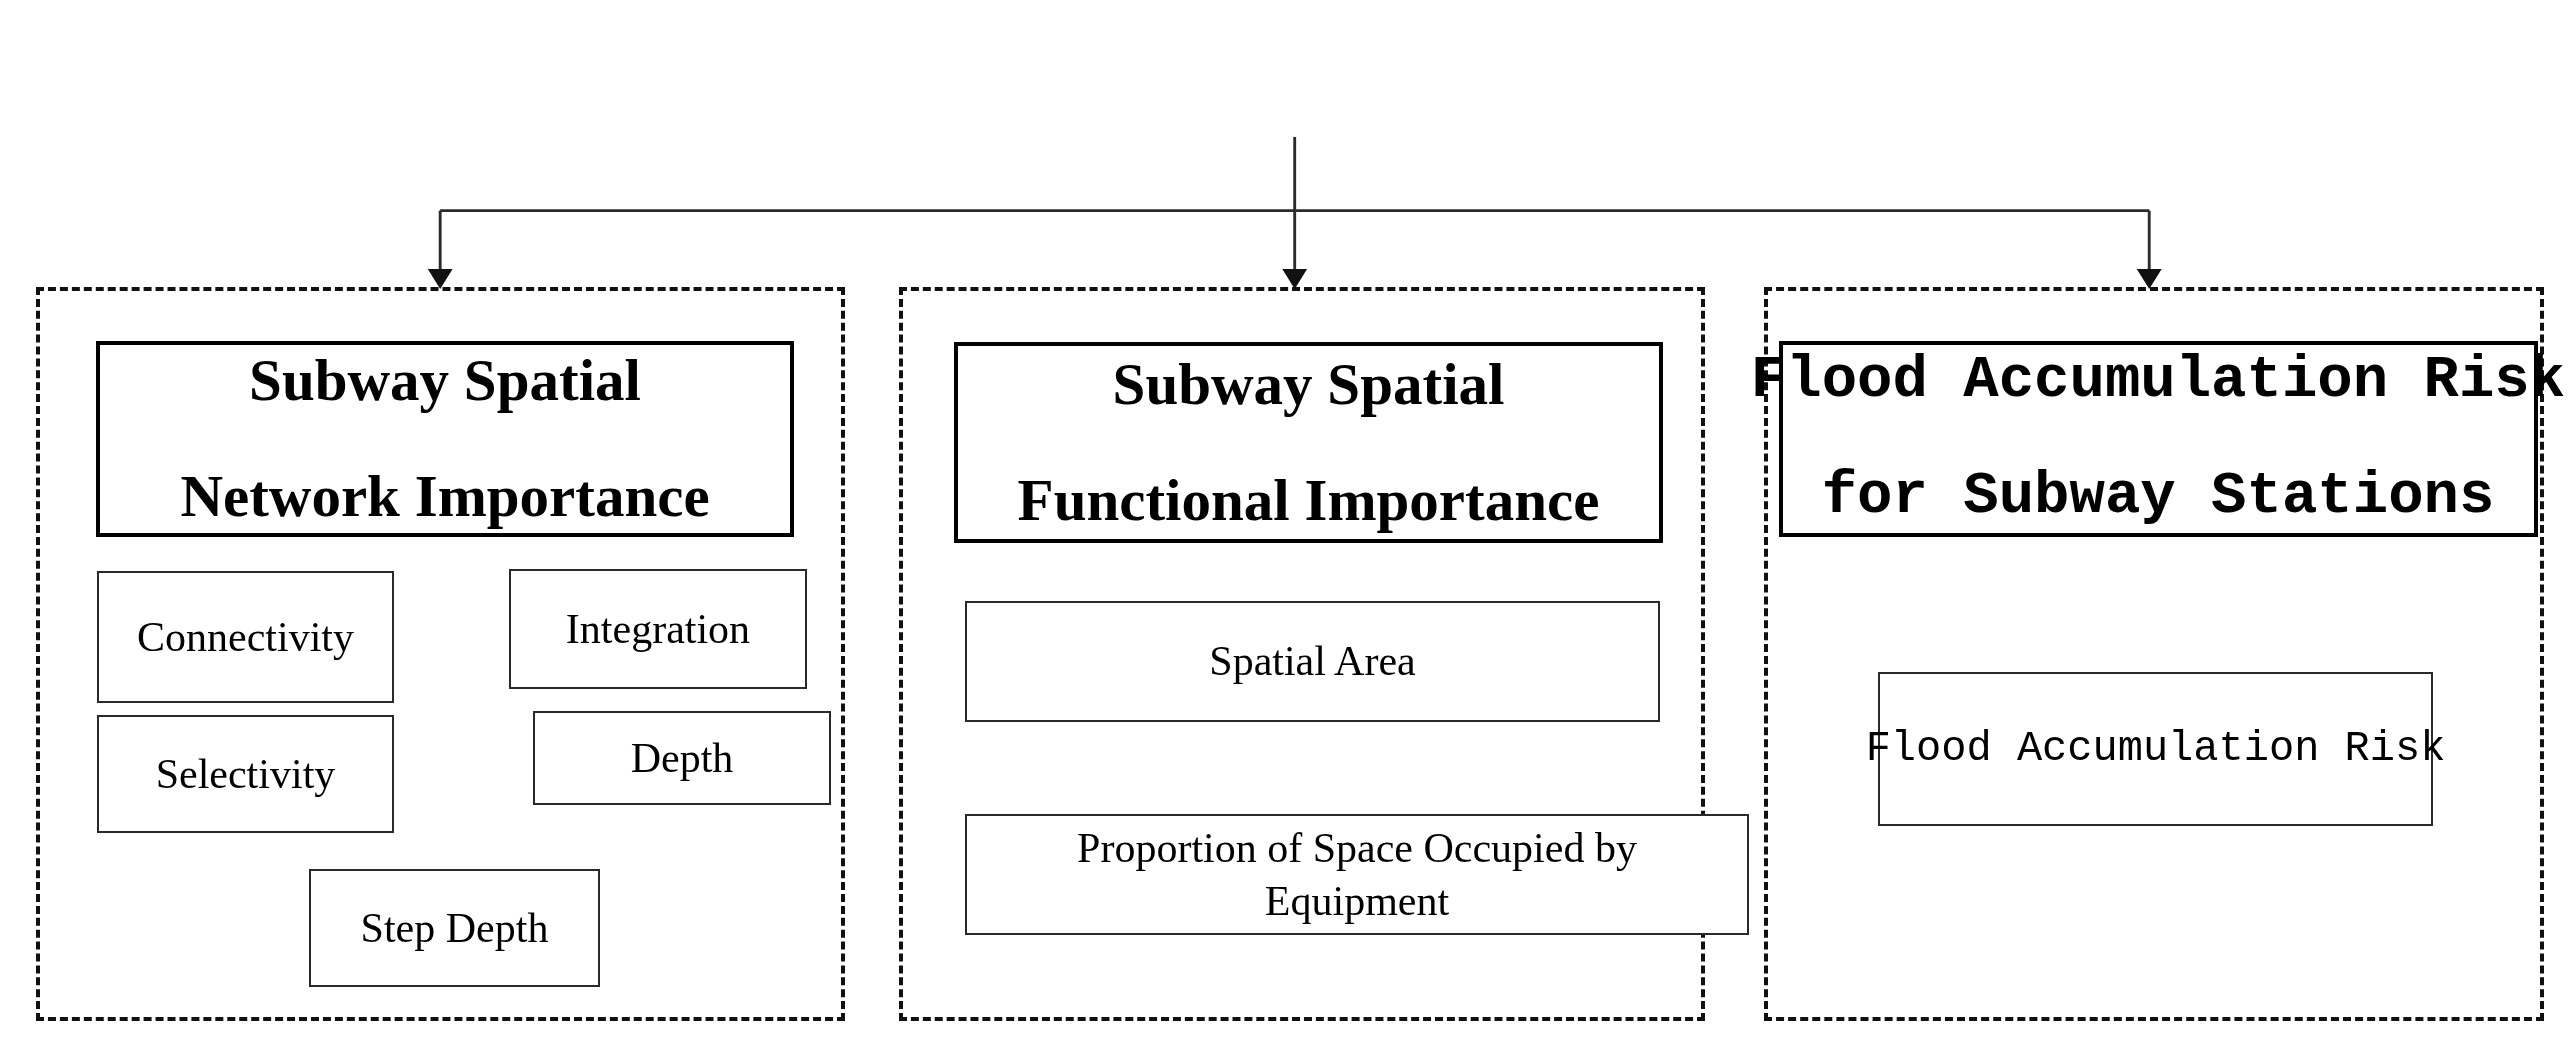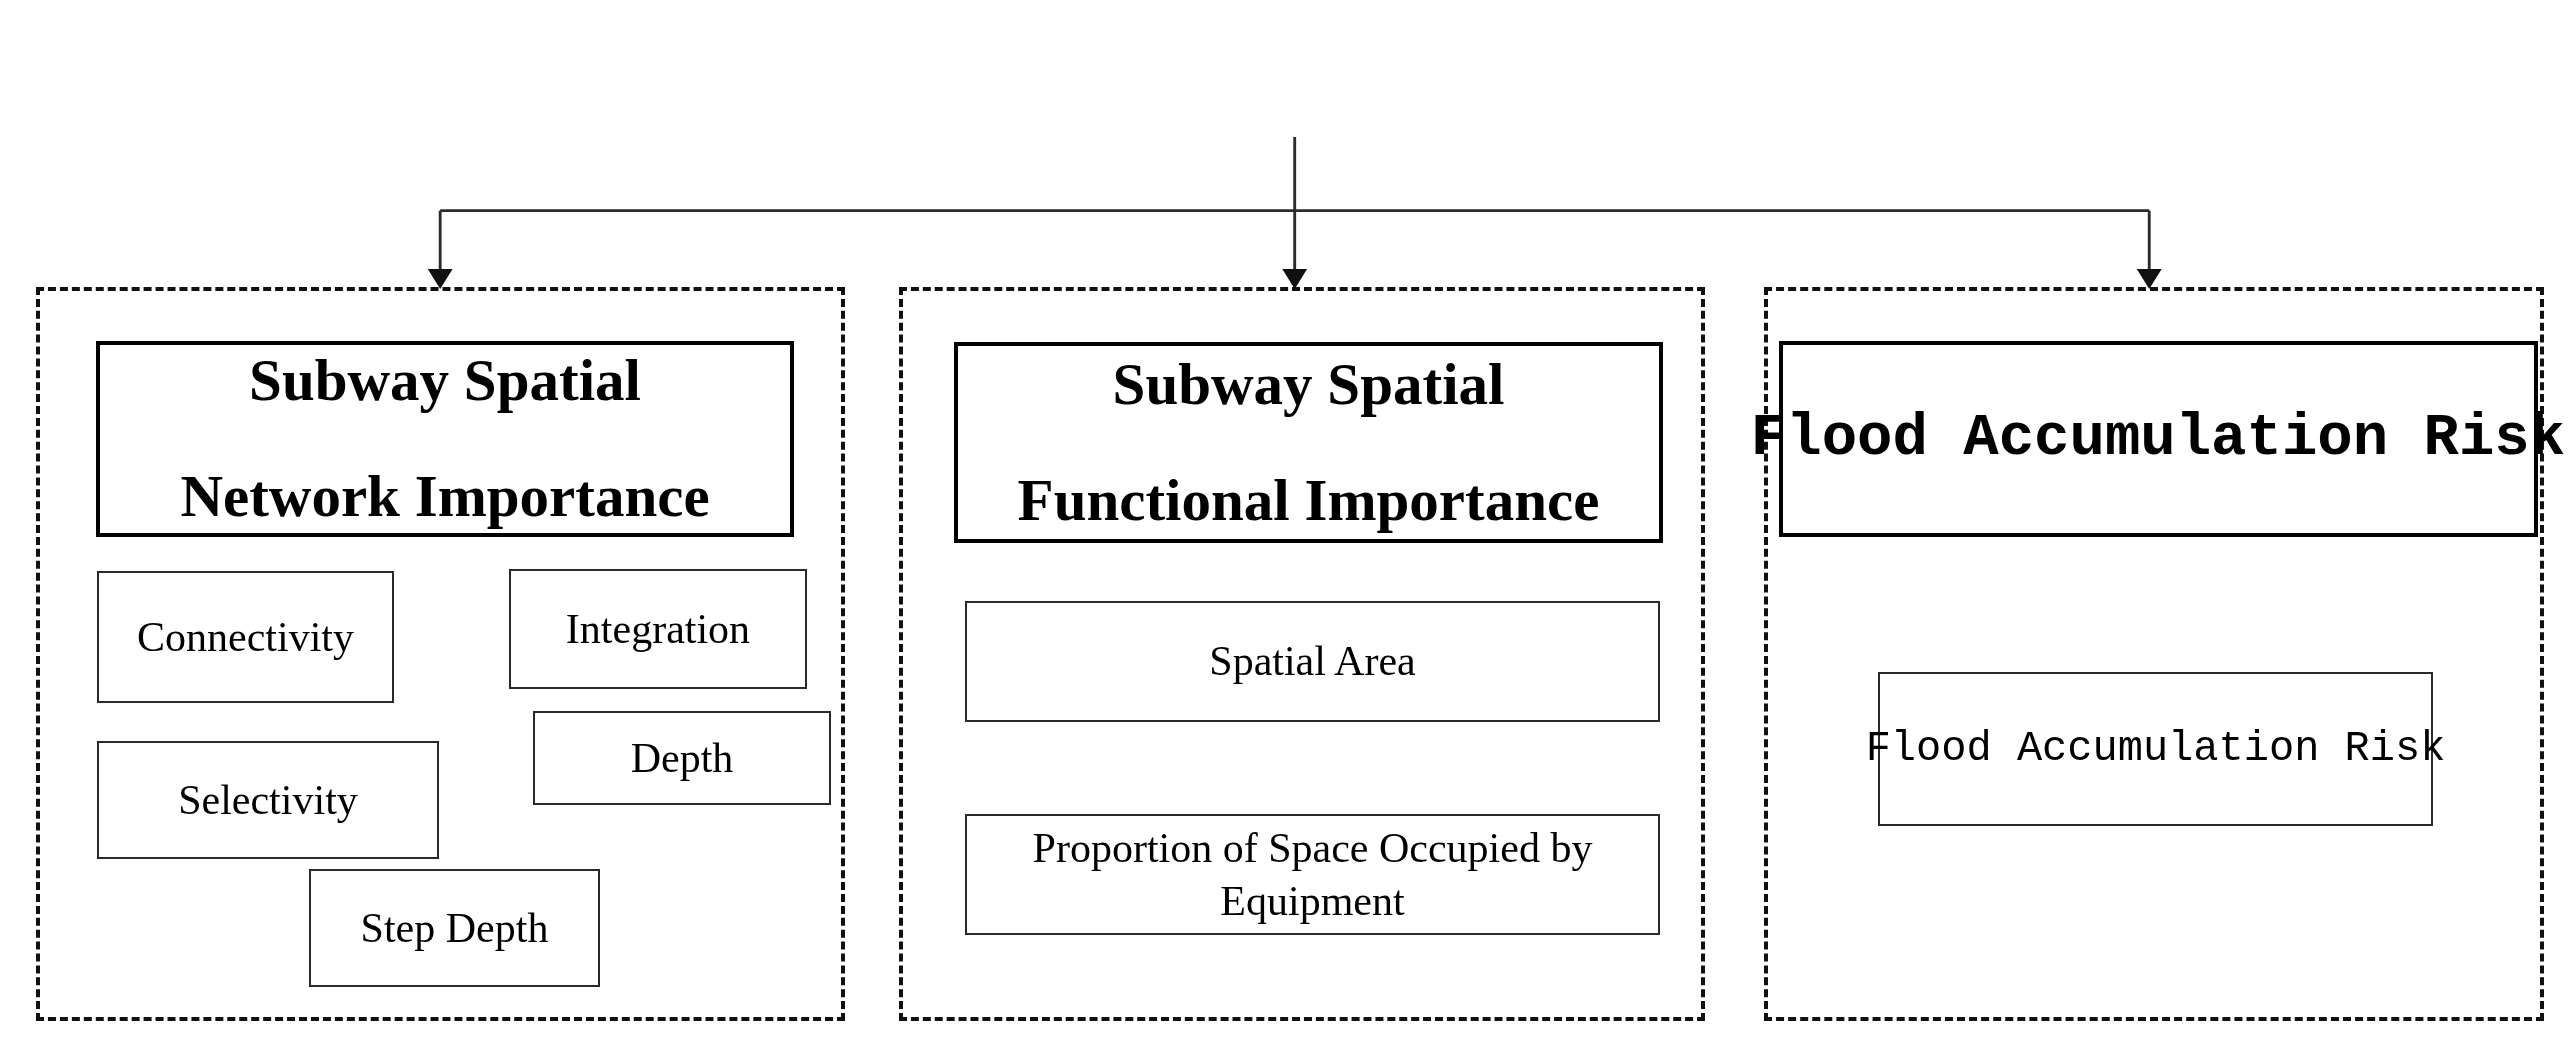--- a/index.html
+++ b/index.html
@@ -77,27 +77,27 @@
     align-items: center; justify-content: center;
     text-align: center;
     font-size: 42px;
     line-height: 1.25;
   }
   .item-box .iline { display: block; white-space: nowrap; }
 
   
   .box-connectivity { left: 57px;  top: 280px; width: 297px; height: 132px; }
   .box-integration  { left: 469px; top: 278px; width: 298px; height: 120px; }
-  .box-selectivity  { left: 57px;  top: 424px; width: 342px; height: 118px; margin-top: 26px; }
+  .box-selectivity  { left: 57px;  top: 424px; width: 297px; height: 118px; }
   .box-depth        { left: 469px; top: 420px; width: 298px; height: 94px; margin-left: 24px; }
   .box-step-depth   { left: 269px; top: 578px; width: 291px; height: 118px; font-family: Liberation Serif, serif; }
 
   
   .box-spatial-area { left: 62px; top: 310px; width: 695px; height: 121px; }
-  .box-proportion   { left: 62px; top: 523px; width: 695px; height: 121px; }
+  .box-proportion   { left: 62px; top: 523px; width: 784px; height: 121px; }
 
   
   .box-flood-risk   { left: 110px; top: 381px; width: 555px; height: 154px; }
 </style>
 </head>
 <body>
 
 <div class="canvas">
 
   <svg class="connectors" viewBox="0 0 2692 1095" xmlns="http://www.w3.org/2000/svg">
@@ -148,20 +148,21 @@
     </div>
     <div class="abs item-box box-proportion">
       <span class="iline">Proportion of Space Occupied by</span>
       <span class="iline">Equipment</span>
     </div>
   </div>
 
   <div class="abs panel panel-right">
     <div class="abs header-box hdr-right">
       <span class="hline">Flood Accumulation Risk</span>
+      <span class="hline">for Subway Stations</span>
     </div>
     <div class="abs item-box box-flood-risk">
       <span class="iline">Flood Accumulation Risk</span>
     </div>
   </div>
 
 </div>
 
 
 </body></html>

